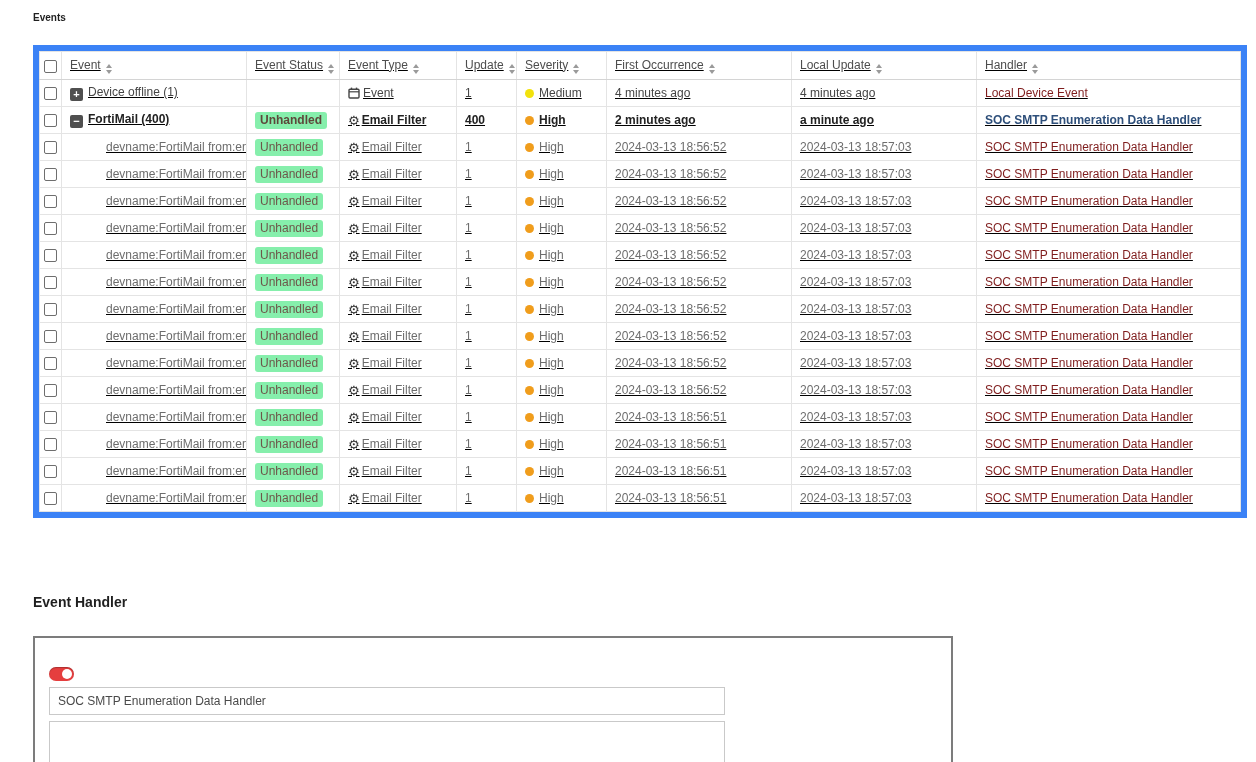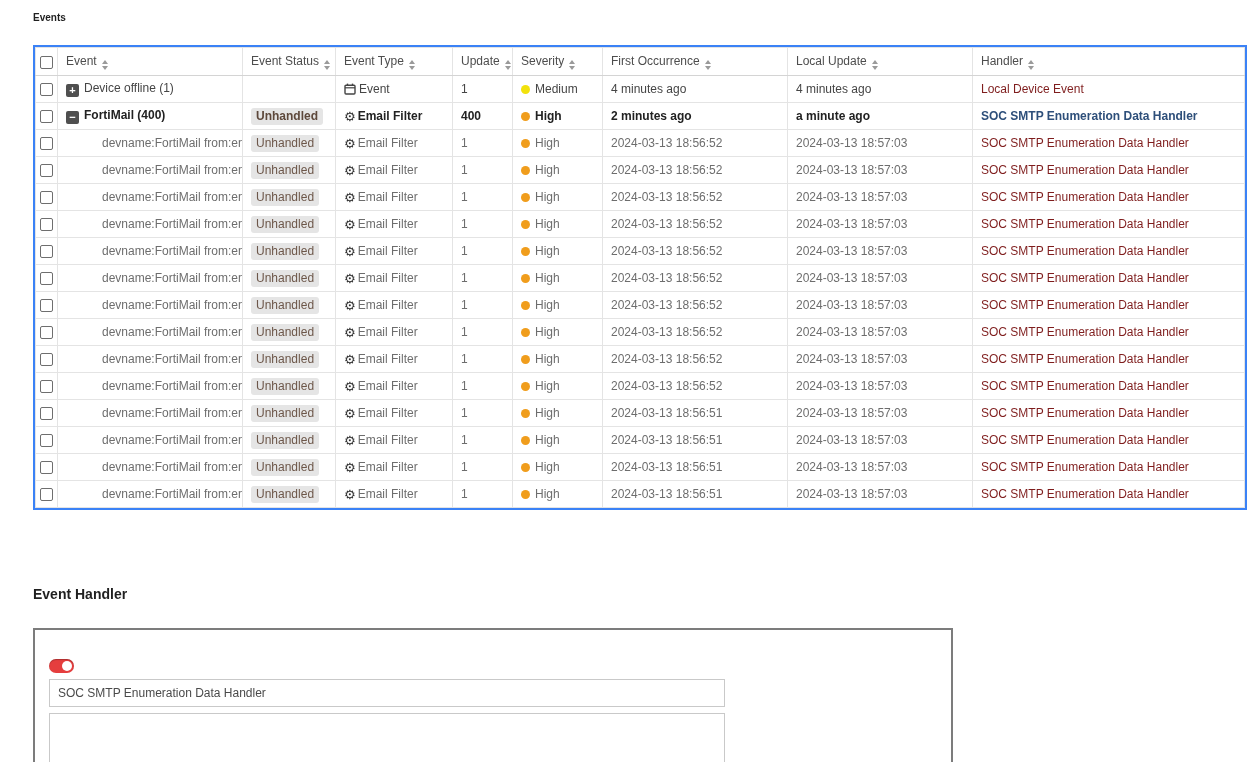--- a/index.html
+++ b/index.html
@@ -4,41 +4,41 @@
 <style>
   * { box-sizing: border-box; margin: 0; padding: 0; }
   html,body { background:#ffffff; }
   body { font-family: "Liberation Sans", sans-serif; }
   .page { position:relative; width:1256px; height:762px; overflow:hidden; background:#fff; }
 
   .section-title { font-size:10px; font-weight:bold; color:#1f1f1f; margin-left:33px; }
   #events-title { padding-top:12px; }
   #handler-title { margin-top:76px; font-size:14px; }
 
-  .table-wrap { margin:22px 0 0 33px; width:1214px; border:2px solid #3b82f6; background:#fff; }
+  .table-wrap { margin:22px 0 0 33px; width:1214px; border:6px solid #3b82f6; background:#fff;text-decoration:underline; }
   table { border-collapse:collapse; table-layout:fixed; width:100%; font-size:12px; }
   th, td { border:1px solid #e4e4e4; white-space:nowrap; overflow:hidden; padding:0 4px 0 8px; text-align:left; vertical-align:middle; }
   thead th { height:28px; font-weight:normal; color:#4d4d4d; border-bottom:1px solid #d4d4d4; }
   tbody td { height:27px; }
   .c-cb { text-align:center; padding:0; }
   .cb { width:13px; height:13px; border:1.5px solid #6e6e6e; border-radius:2px; background:#fff; display:inline-block; vertical-align:middle; cursor:pointer; }
 
   .sort-icon { display:inline-flex; flex-direction:column; row-gap:2px; margin-left:5px; vertical-align:1px; cursor:pointer; }
   .sort-icon i { display:block; width:0; height:0; border-left:3.5px solid transparent; border-right:3.5px solid transparent; }
   .sort-icon .up { border-bottom:4px solid #9a9a9a; }
   .sort-icon .dn { border-top:4px solid #9a9a9a; }
 
   .r-group td { color:#454545; }
   .r-bold td { color:#222; font-weight:bold; }
   .r-detail td { color:#6d6d6d; }
 
   .exp { display:inline-block; width:13px; height:13px; line-height:12px; text-align:center; background:#4f4f4f; color:#fff; border-radius:2px; font-size:11px; font-weight:bold; margin-right:5px; vertical-align:-2px; cursor:pointer; }
   .evt.indent { margin-left:36px; }
 
-  .badge { display:inline-block; background:#e5e5e5; color:#6d574a; padding:2px 5px; border-radius:3px; line-height:13px; }
+  .badge { display:inline-block; background:#86efac; color:#6d574a; padding:2px 5px; border-radius:3px; line-height:13px; }
   .r-bold .badge { color:#5d483b; }
 
   .gear { font-family:"DejaVu Sans", sans-serif; font-size:13px; margin-right:2px; vertical-align:-1px; color:#333; }
   .cal svg { vertical-align:-2px; margin-right:3px; }
 
   .dot { display:inline-block; width:9px; height:9px; border-radius:50%; margin-right:5px; vertical-align:-1px; }
 
   .link { color:#7f1d1d; cursor:pointer; }
   .r-bold .link { color:#2e4f7a; font-weight:bold; }
 

